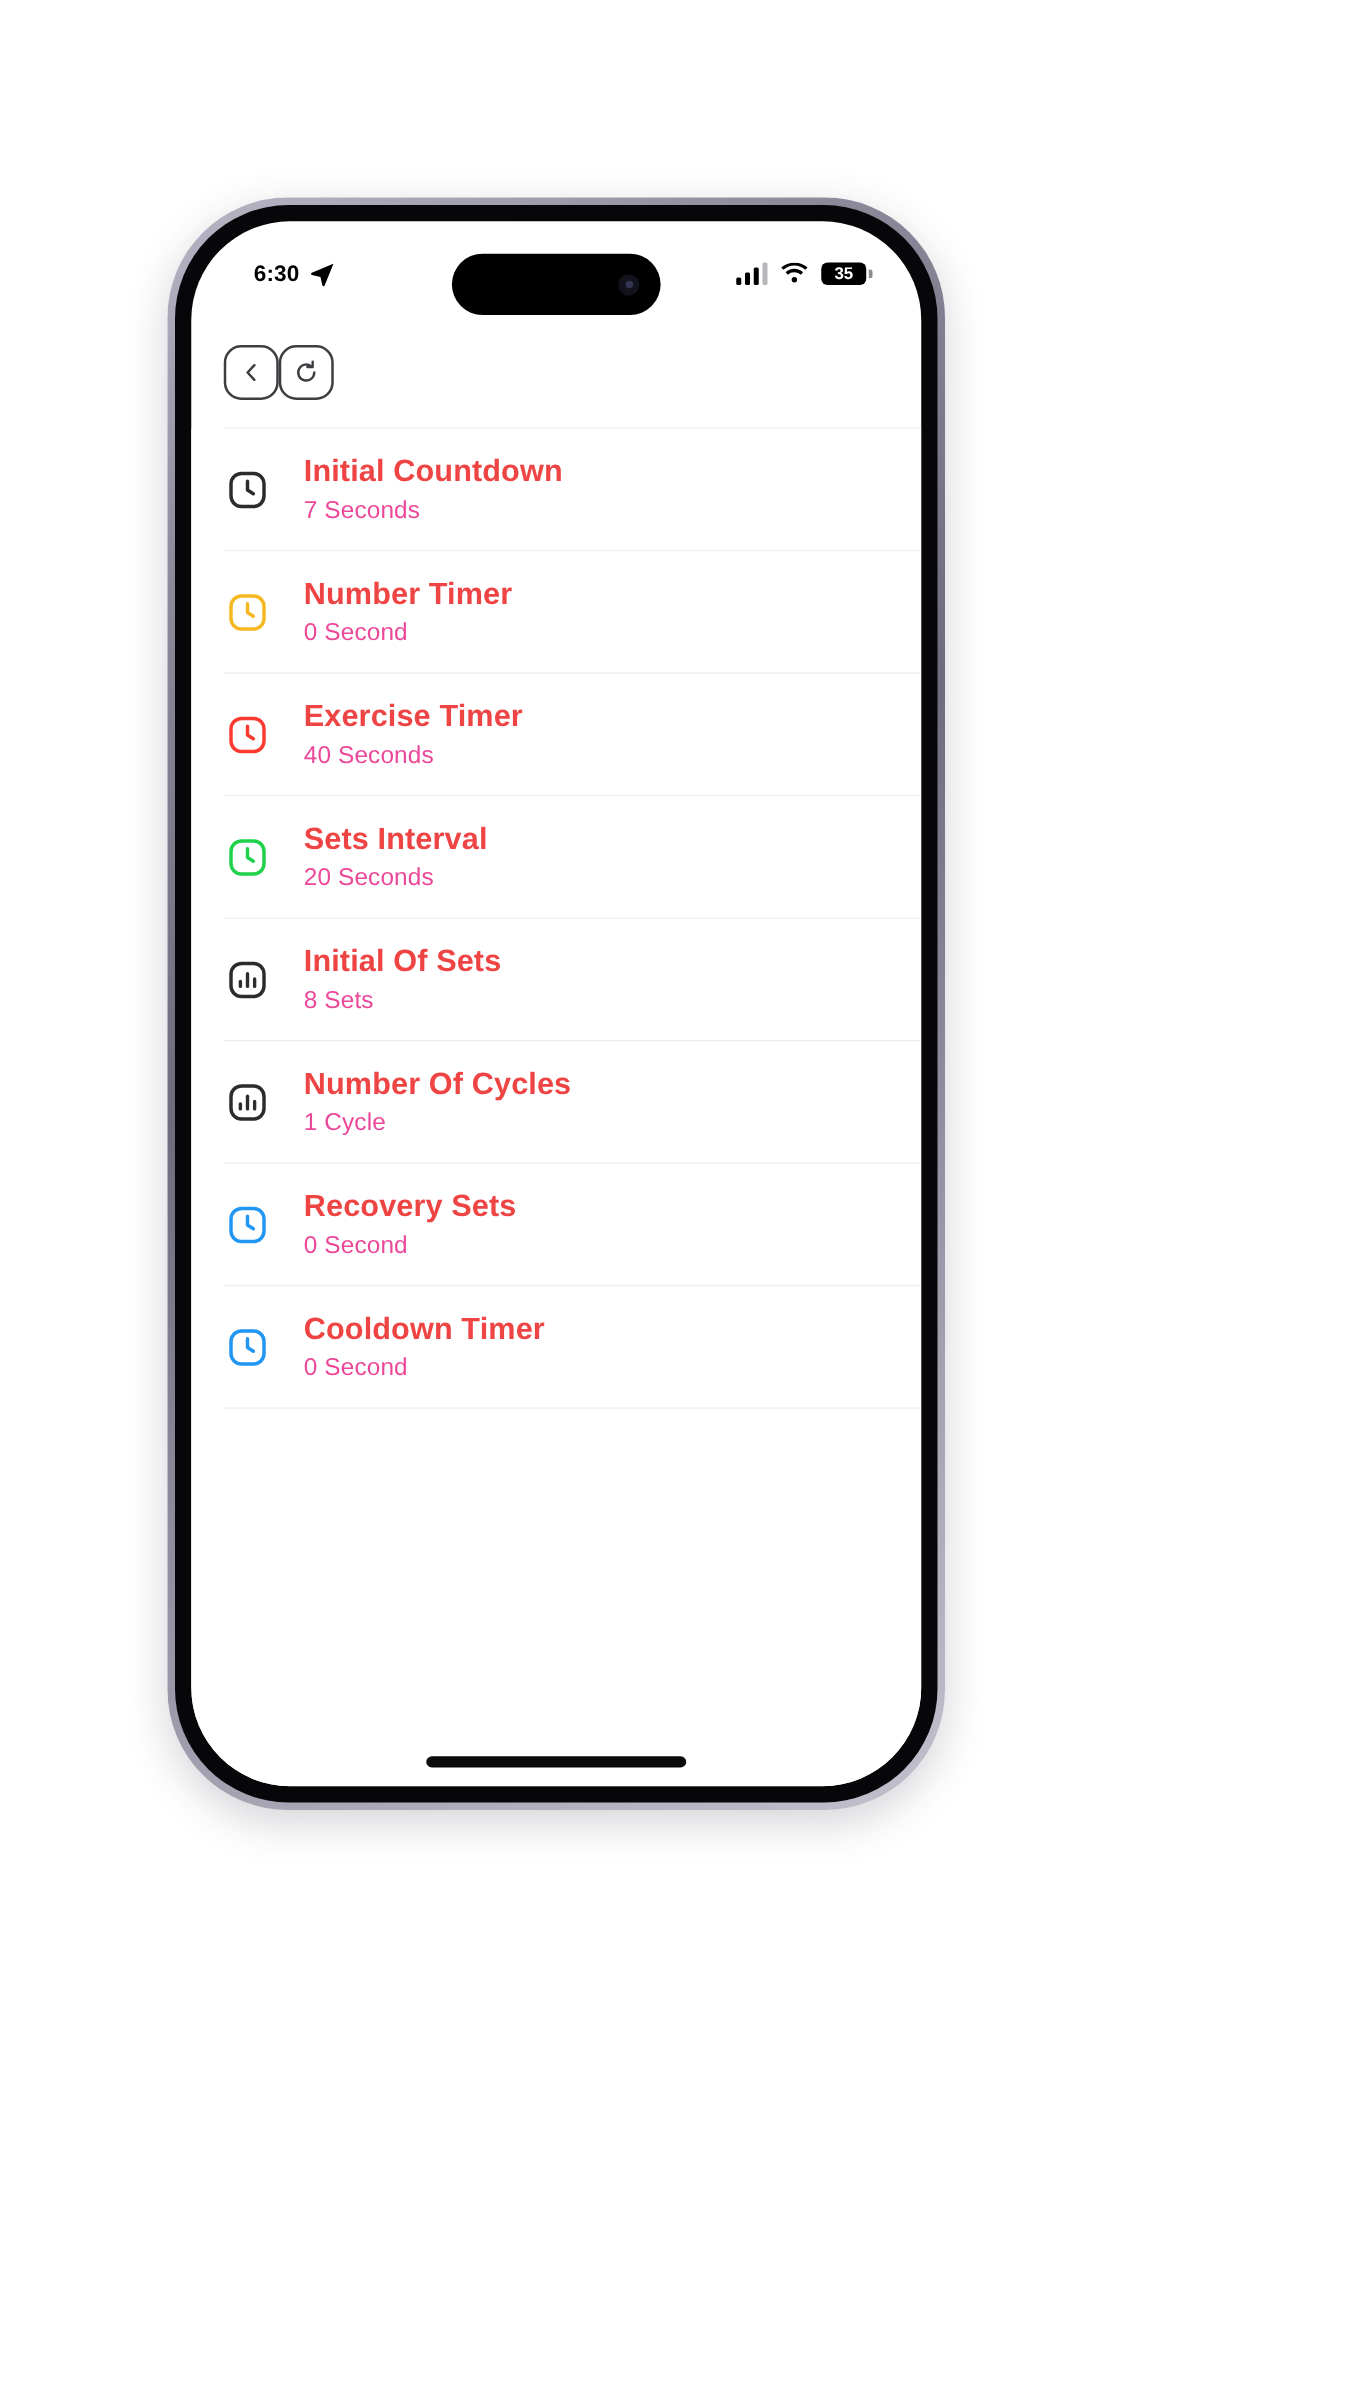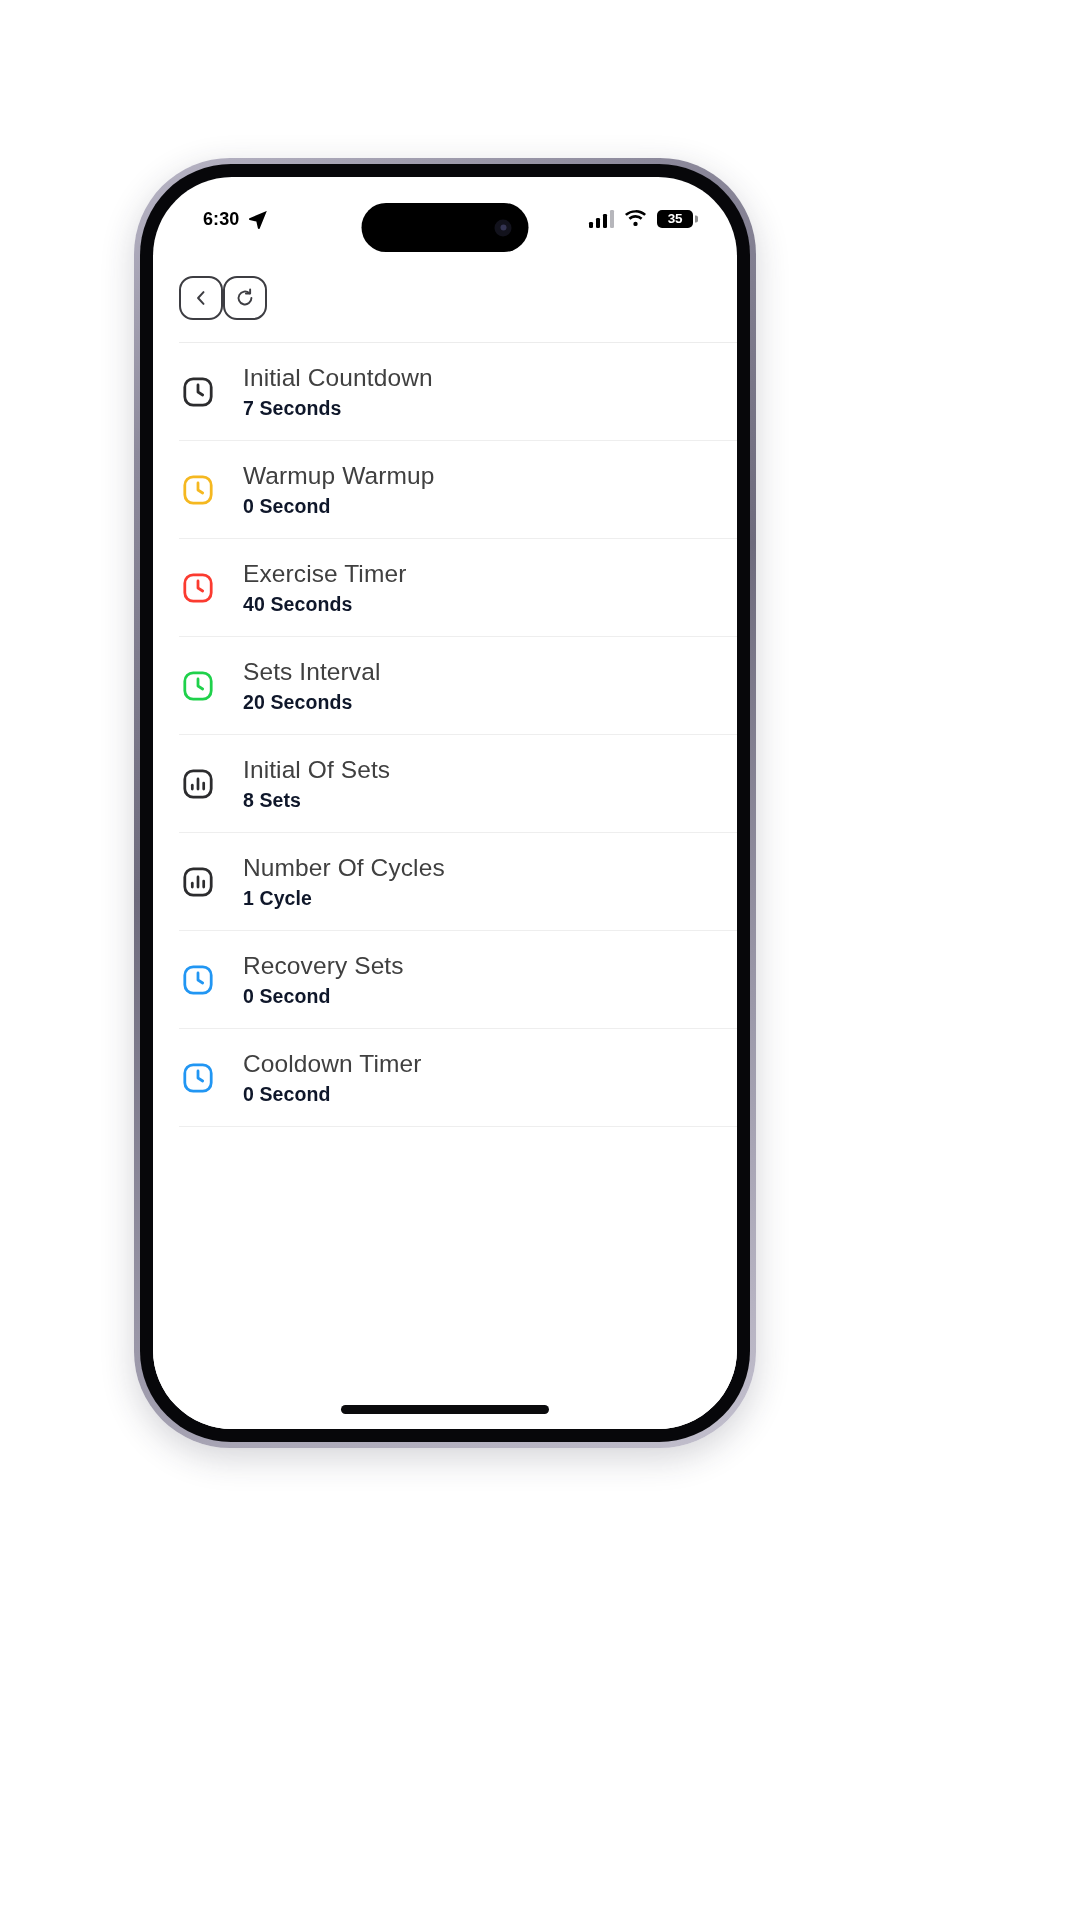--- a/index.html
+++ b/index.html
@@ -173,28 +173,28 @@
     height: 1px; background: #eeeeee;
   }
   .row-icon {
     flex: 0 0 auto;
     width: 38px; height: 38px;
     display:flex; align-items:center; justify-content:center;
   }
   .row-text { display: flex; flex-direction: column; gap: 5px; }
   .row-title {
     font-size: 24.5px;
-    color: #404040;
-    font-weight: 400;
+    color: #ef4444;
+    font-weight: 700;
     letter-spacing: 0.1px;
   }
   .row-sub {
     font-size: 19.5px;
-    color: #0f172a;
-    font-weight: 700;
+    color: #ec4899;
+    font-weight: 400;
     letter-spacing: 0.1px;
   }
 
   
   .home-ind {
     position: absolute;
     left: 50%; transform: translateX(-50%);
     bottom: 15px;
     width: 208px; height: 9px;
     border-radius: 6px;
@@ -274,21 +274,21 @@
               <div class="row-sep"></div>
             </div>
             <div class="row">
               <div class="row-icon">
                 <svg width="36" height="36" viewBox="0 0 24 24">
                   <rect x="3.2" y="3.2" width="17.6" height="17.6" rx="5.6" fill="none" stroke="#f5b820" stroke-width="1.85"></rect>
                   <path d="M12 7.3V12l3.1 2" fill="none" stroke="#f5b820" stroke-width="1.85" stroke-linecap="round" stroke-linejoin="round"></path>
                 </svg>
               </div>
               <div class="row-text">
-                <div class="row-title">Warmup Warmup</div>
+                <div class="row-title">Number Timer</div>
                 <div class="row-sub">0 Second</div>
               </div>
               <div class="row-sep"></div>
             </div>
             <div class="row">
               <div class="row-icon">
                 <svg width="36" height="36" viewBox="0 0 24 24">
                   <rect x="3.2" y="3.2" width="17.6" height="17.6" rx="5.6" fill="none" stroke="#fb3b30" stroke-width="1.85"></rect>
                   <path d="M12 7.3V12l3.1 2" fill="none" stroke="#fb3b30" stroke-width="1.85" stroke-linecap="round" stroke-linejoin="round"></path>
                 </svg>

